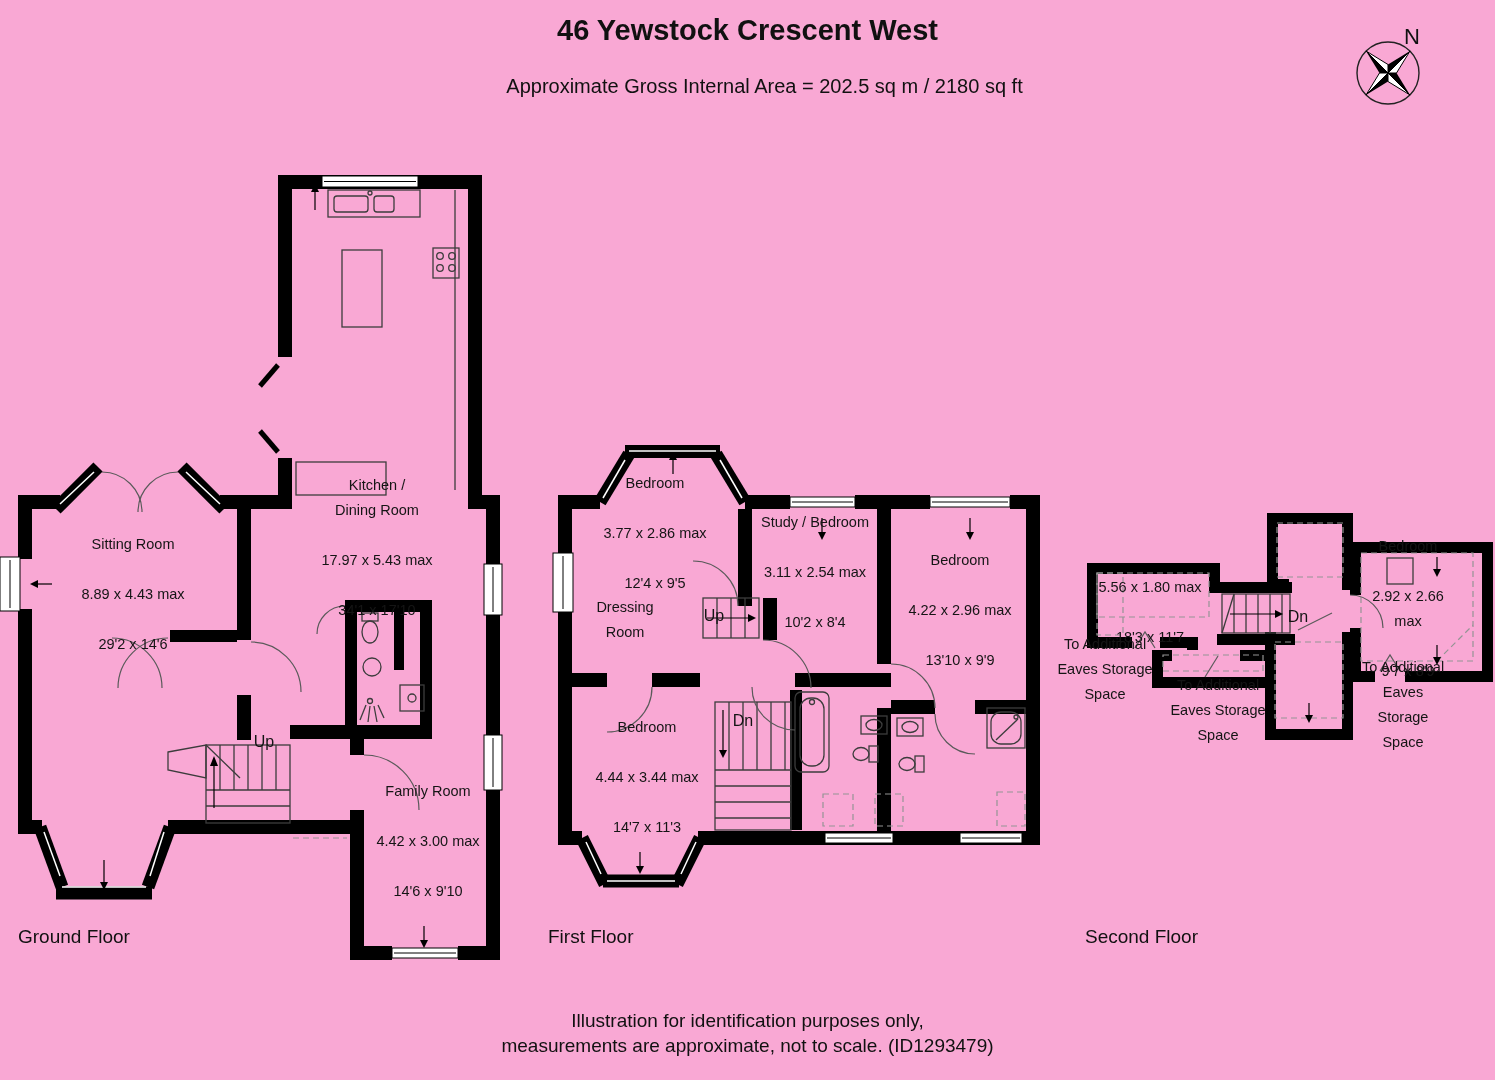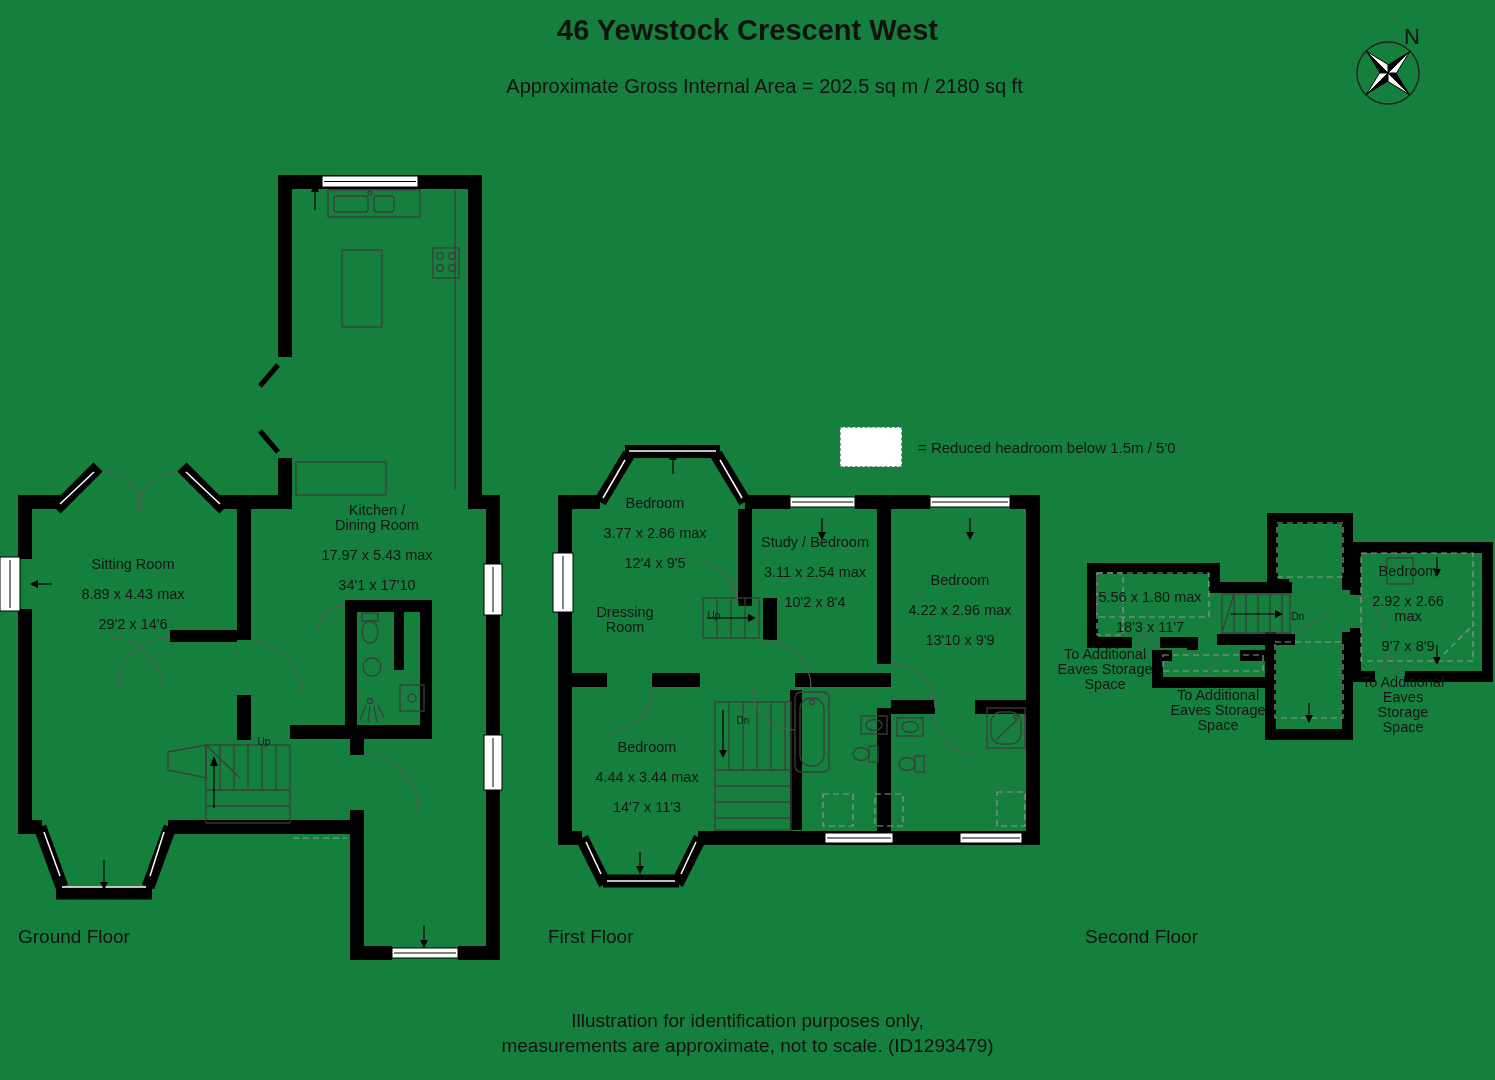--- a/index.html
+++ b/index.html
@@ -1,23 +1,23 @@
 <!DOCTYPE html>
 <html><head>
 <meta charset="utf-8">
 <style>
   html,body{margin:0;padding:0;background:#fff;}
-  .canvas{position:relative;width:1495px;height:1080px;background:#15803d;overflow:hidden;
+  .canvas{position:relative;width:1495px;height:1080px;background:#f9a8d4;overflow:hidden;
           font-family:"Liberation Sans",sans-serif;color:#111;}
   .hdr{position:absolute;left:0;right:0;top:14px;text-align:center;}
   .hdr h1{margin:0;font-size:29px;font-weight:bold;color:#111;}
   .hdr p{margin:28px 0 0 0;font-size:20px;color:#111;padding-left:34px;}
   .lbl{position:absolute;transform:translate(-50%,-50%);text-align:center;
-       font-size:14.5px;line-height:15px;white-space:pre-line;color:#151515;}
-  .stair{font-size:10px;}
+       font-size:14.5px;line-height:25px;white-space:pre-line;color:#151515;}
+  .stair{font-size:16px;}
   .floor-name{position:absolute;font-weight:normal;font-size:19px;color:#111;}
   .footer{position:absolute;left:0;right:0;top:1008px;text-align:center;
           font-size:19px;line-height:25px;color:#111;}
   .legend{position:absolute;left:840px;top:427px;display:flex;align-items:center;gap:16px;}
   .legend-box{width:60px;height:38px;border:1.6px dashed #8f8f8f;background:#fff;}
   .legend-txt{font-size:15px;color:#151515;}
   svg.plan{position:absolute;overflow:visible;}
   .w{fill:#000;}
   .thin{fill:none;stroke:#3c3c3c;stroke-width:1.3;}
   .dash{fill:none;stroke:#949494;stroke-width:1.2;stroke-dasharray:6 4;}
@@ -47,24 +47,20 @@
     <polygon points="38,38 60,16 46.5,38" fill="#fff" stroke="#000" stroke-width="1"></polygon>
     <polygon points="38,38 60,60 46.5,38" fill="#000"></polygon>
     <polygon points="38,38 60,60 38,46.5" fill="#fff" stroke="#000" stroke-width="1"></polygon>
     <polygon points="38,38 16,60 38,46.5" fill="#000"></polygon>
     <polygon points="38,38 16,60 29.5,38" fill="#fff" stroke="#000" stroke-width="1"></polygon>
     <polygon points="38,38 16,16 29.5,38" fill="#000"></polygon>
     <polygon points="38,38 16,16 38,29.5" fill="#fff" stroke="#000" stroke-width="1"></polygon>
   </svg>
   <div class="compass-n">N</div>
 
-  <div class="legend">
-    <span class="legend-box"></span>
-    <span class="legend-txt">= Reduced headroom below 1.5m / 5'0</span>
-  </div>
 
   <svg class="plan" style="left:0;top:160px" width="530" height="810" viewBox="0 0 530 810">
     <g>
       <rect class="w" x="278" y="15" width="204" height="14"></rect>
       <rect class="w" x="278" y="15" width="14" height="182"></rect>
       <rect class="w" x="278" y="298" width="14" height="51"></rect>
       <rect class="w" x="468" y="15" width="14" height="334"></rect>
       <rect class="w" x="468" y="335" width="32" height="14"></rect>
       <rect class="w" x="486" y="349" width="14" height="55"></rect>
       <rect class="w" x="486" y="455" width="14" height="120"></rect>
@@ -358,20 +354,25 @@
     <div>Sitting Room</div>
     <div>8.89 x 4.43 max</div>
     <div>29'2 x 14'6</div>
   </div>
   <div class="lbl" style="left:377px;top:548px">
     <div>Kitchen /
 Dining Room</div>
     <div>17.97 x 5.43 max</div>
     <div>34'1 x 17'10</div>
   </div>
+  <div class="lbl" style="left:428px;top:841px">
+    <div>Family Room</div>
+    <div>4.42 x 3.00 max</div>
+    <div>14'6 x 9'10</div>
+  </div>
   <div class="lbl stair" style="left:264px;top:741px">Up</div>
 
   <div class="lbl" style="left:655px;top:533px">
     <div>Bedroom</div>
     <div>3.77 x 2.86 max</div>
     <div>12'4 x 9'5</div>
   </div>
   <div class="lbl" style="left:815px;top:572px">
     <div>Study / Bedroom</div>
     <div>3.11 x 2.54 max</div>

